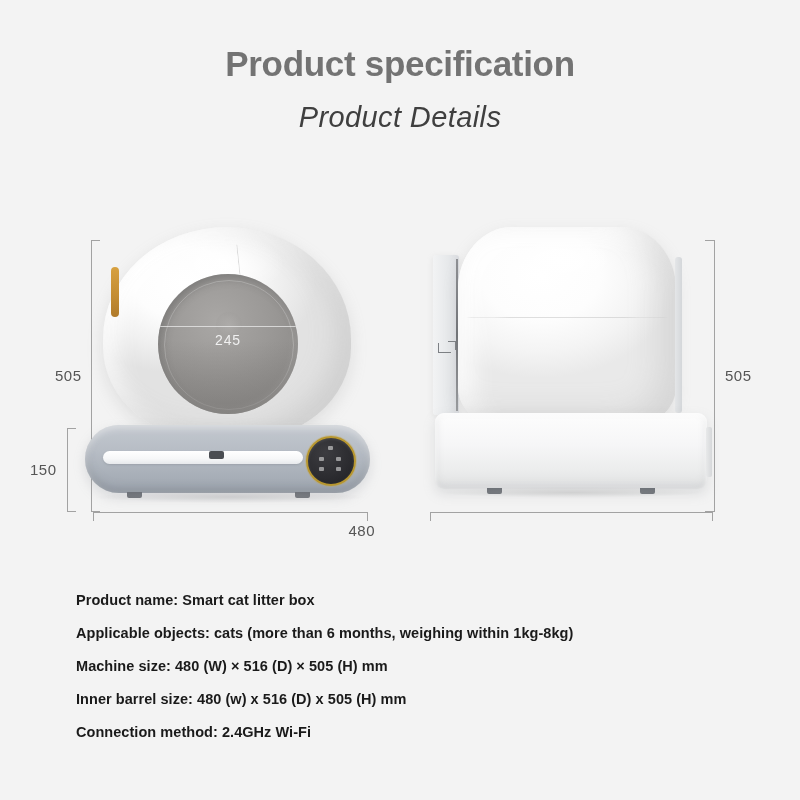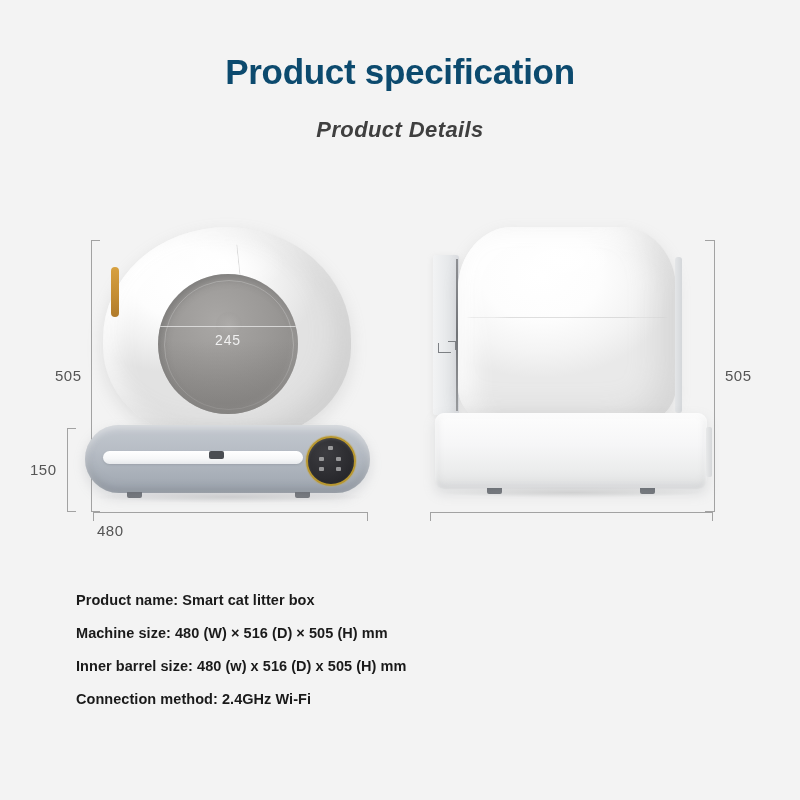--- a/index.html
+++ b/index.html
@@ -16,34 +16,34 @@
   }
 
   
   #header {
     position: absolute;
     top: 0; left: 0;
     width: 800px;
     text-align: center;
   }
   #page-title {
-    margin: 12px;
+    margin: 4px;
     padding-top: 42px;
     font-size: 35px;
     font-weight: bold;
-    color: #0c4a6e;
+    color: #737373;
     letter-spacing: -0.3px;
     line-height: 1.05;
   }
   #page-subtitle {
     margin: 0;
     padding-top: 14px;
-    font-size: 22px;
+    font-size: 29px;
     font-style: italic;
-    font-weight: bold;
+    font-weight: normal;
     color: #3f3f3f;
     letter-spacing: 0.4px;
   }
 
   
   #diagram {
     position: absolute;
     top: 215px; left: 0;
     width: 800px; height: 350px;
   }
@@ -401,21 +401,21 @@
       <div class="foot" style="left:210px;"></div>
     </div>
 
     <div id="front-shadow"></div>
 
     <div class="h-bracket" style="left:8px; top:297px; width:275px;">
       <div class="stem"></div>
       <div class="tick start"></div>
       <div class="tick end"></div>
     </div>
-    <div class="dim-label" style="left:12px; top:307px; width:290px; text-align:left;">480</div>
+    <div class="dim-label" style="left:0px; top:307px; width:290px; text-align:right;">480</div>
   </div>
 
   <div id="side-view" class="view">
 
     <div id="side-back-panel"></div>
     <div id="side-back-seam"></div>
     <div id="side-back-mark"></div>
     <div id="side-back-mark2"></div>
 
     <div id="side-body">
@@ -442,16 +442,17 @@
     <div class="h-bracket" style="left:5px; top:297px; width:283px;">
       <div class="stem"></div>
       <div class="tick start"></div>
       <div class="tick end"></div>
     </div>
   </div>
 </div>
 
 <div id="spec-list">
   <p class="spec-line">Product name: Smart cat litter box</p>
+  <p class="spec-line">Applicable objects: cats (more than 6 months, weighing within 1kg-8kg)</p>
   <p class="spec-line">Machine size: 480 (W) × 516 (D) × 505 (H) mm</p>
   <p class="spec-line">Inner barrel size: 480 (w) x 516 (D) x 505 (H) mm</p>
   <p class="spec-line">Connection method: 2.4GHz Wi-Fi</p>
 </div>
 
 </body></html>

